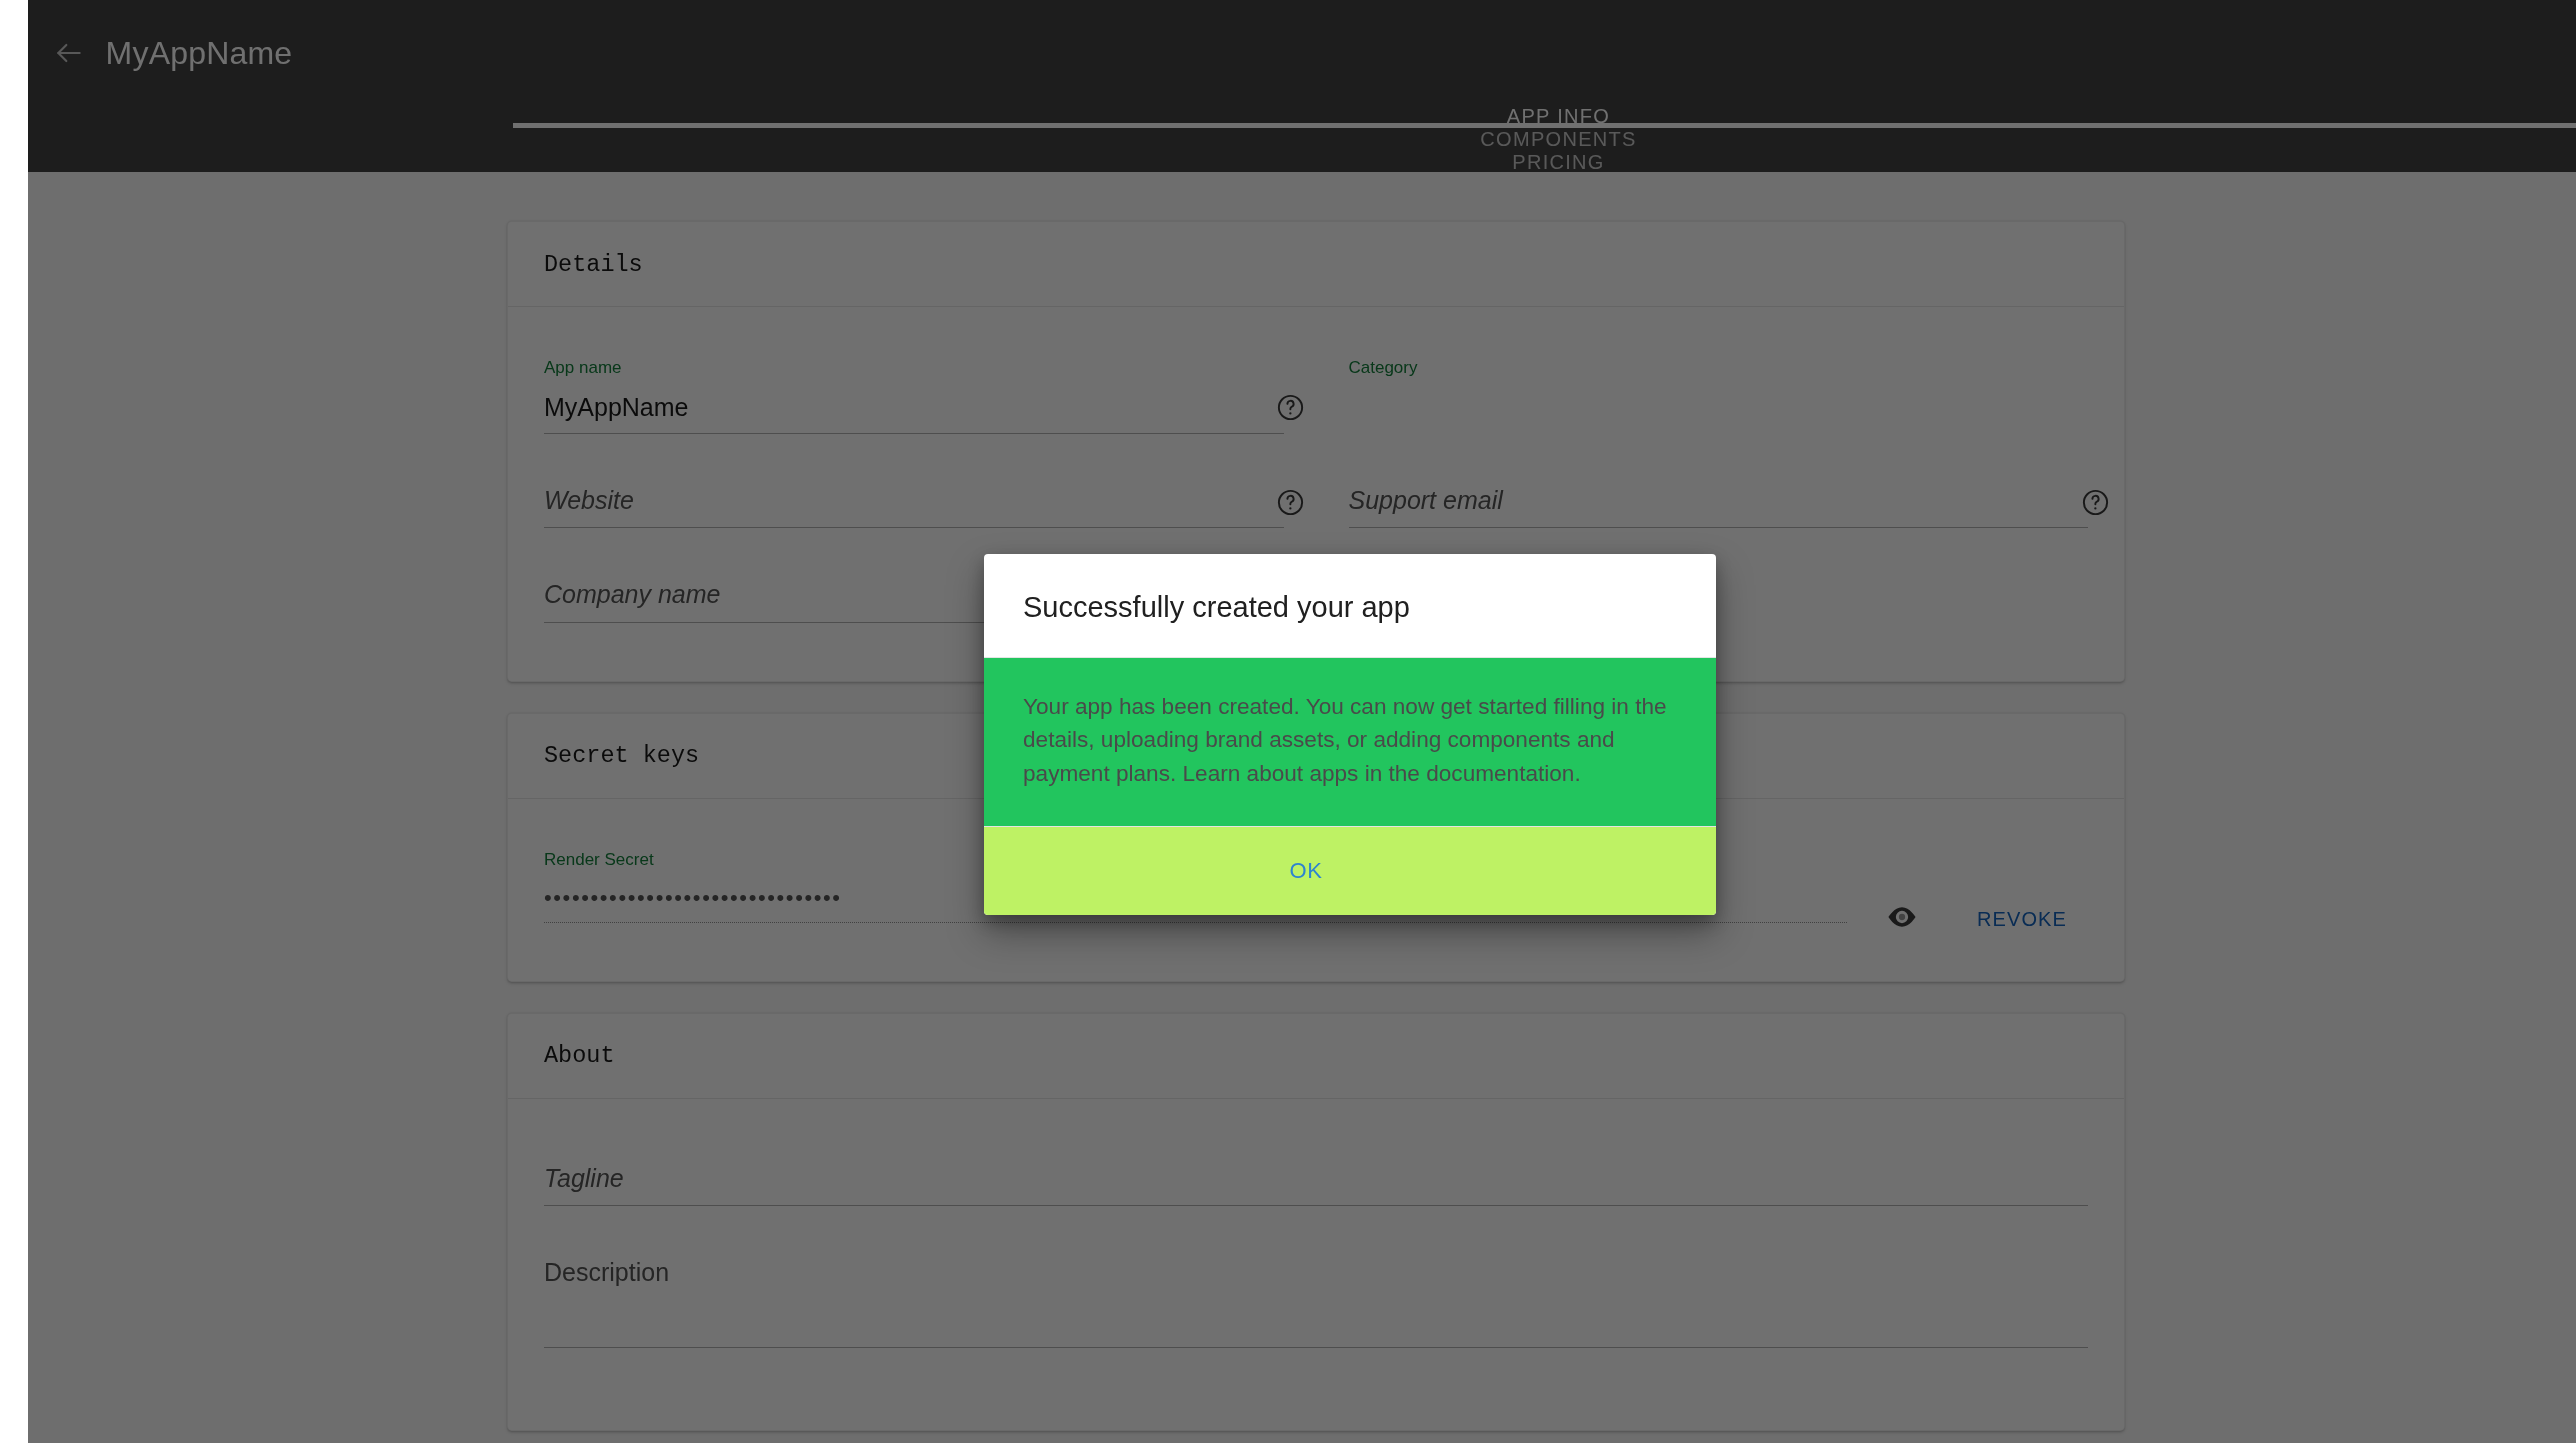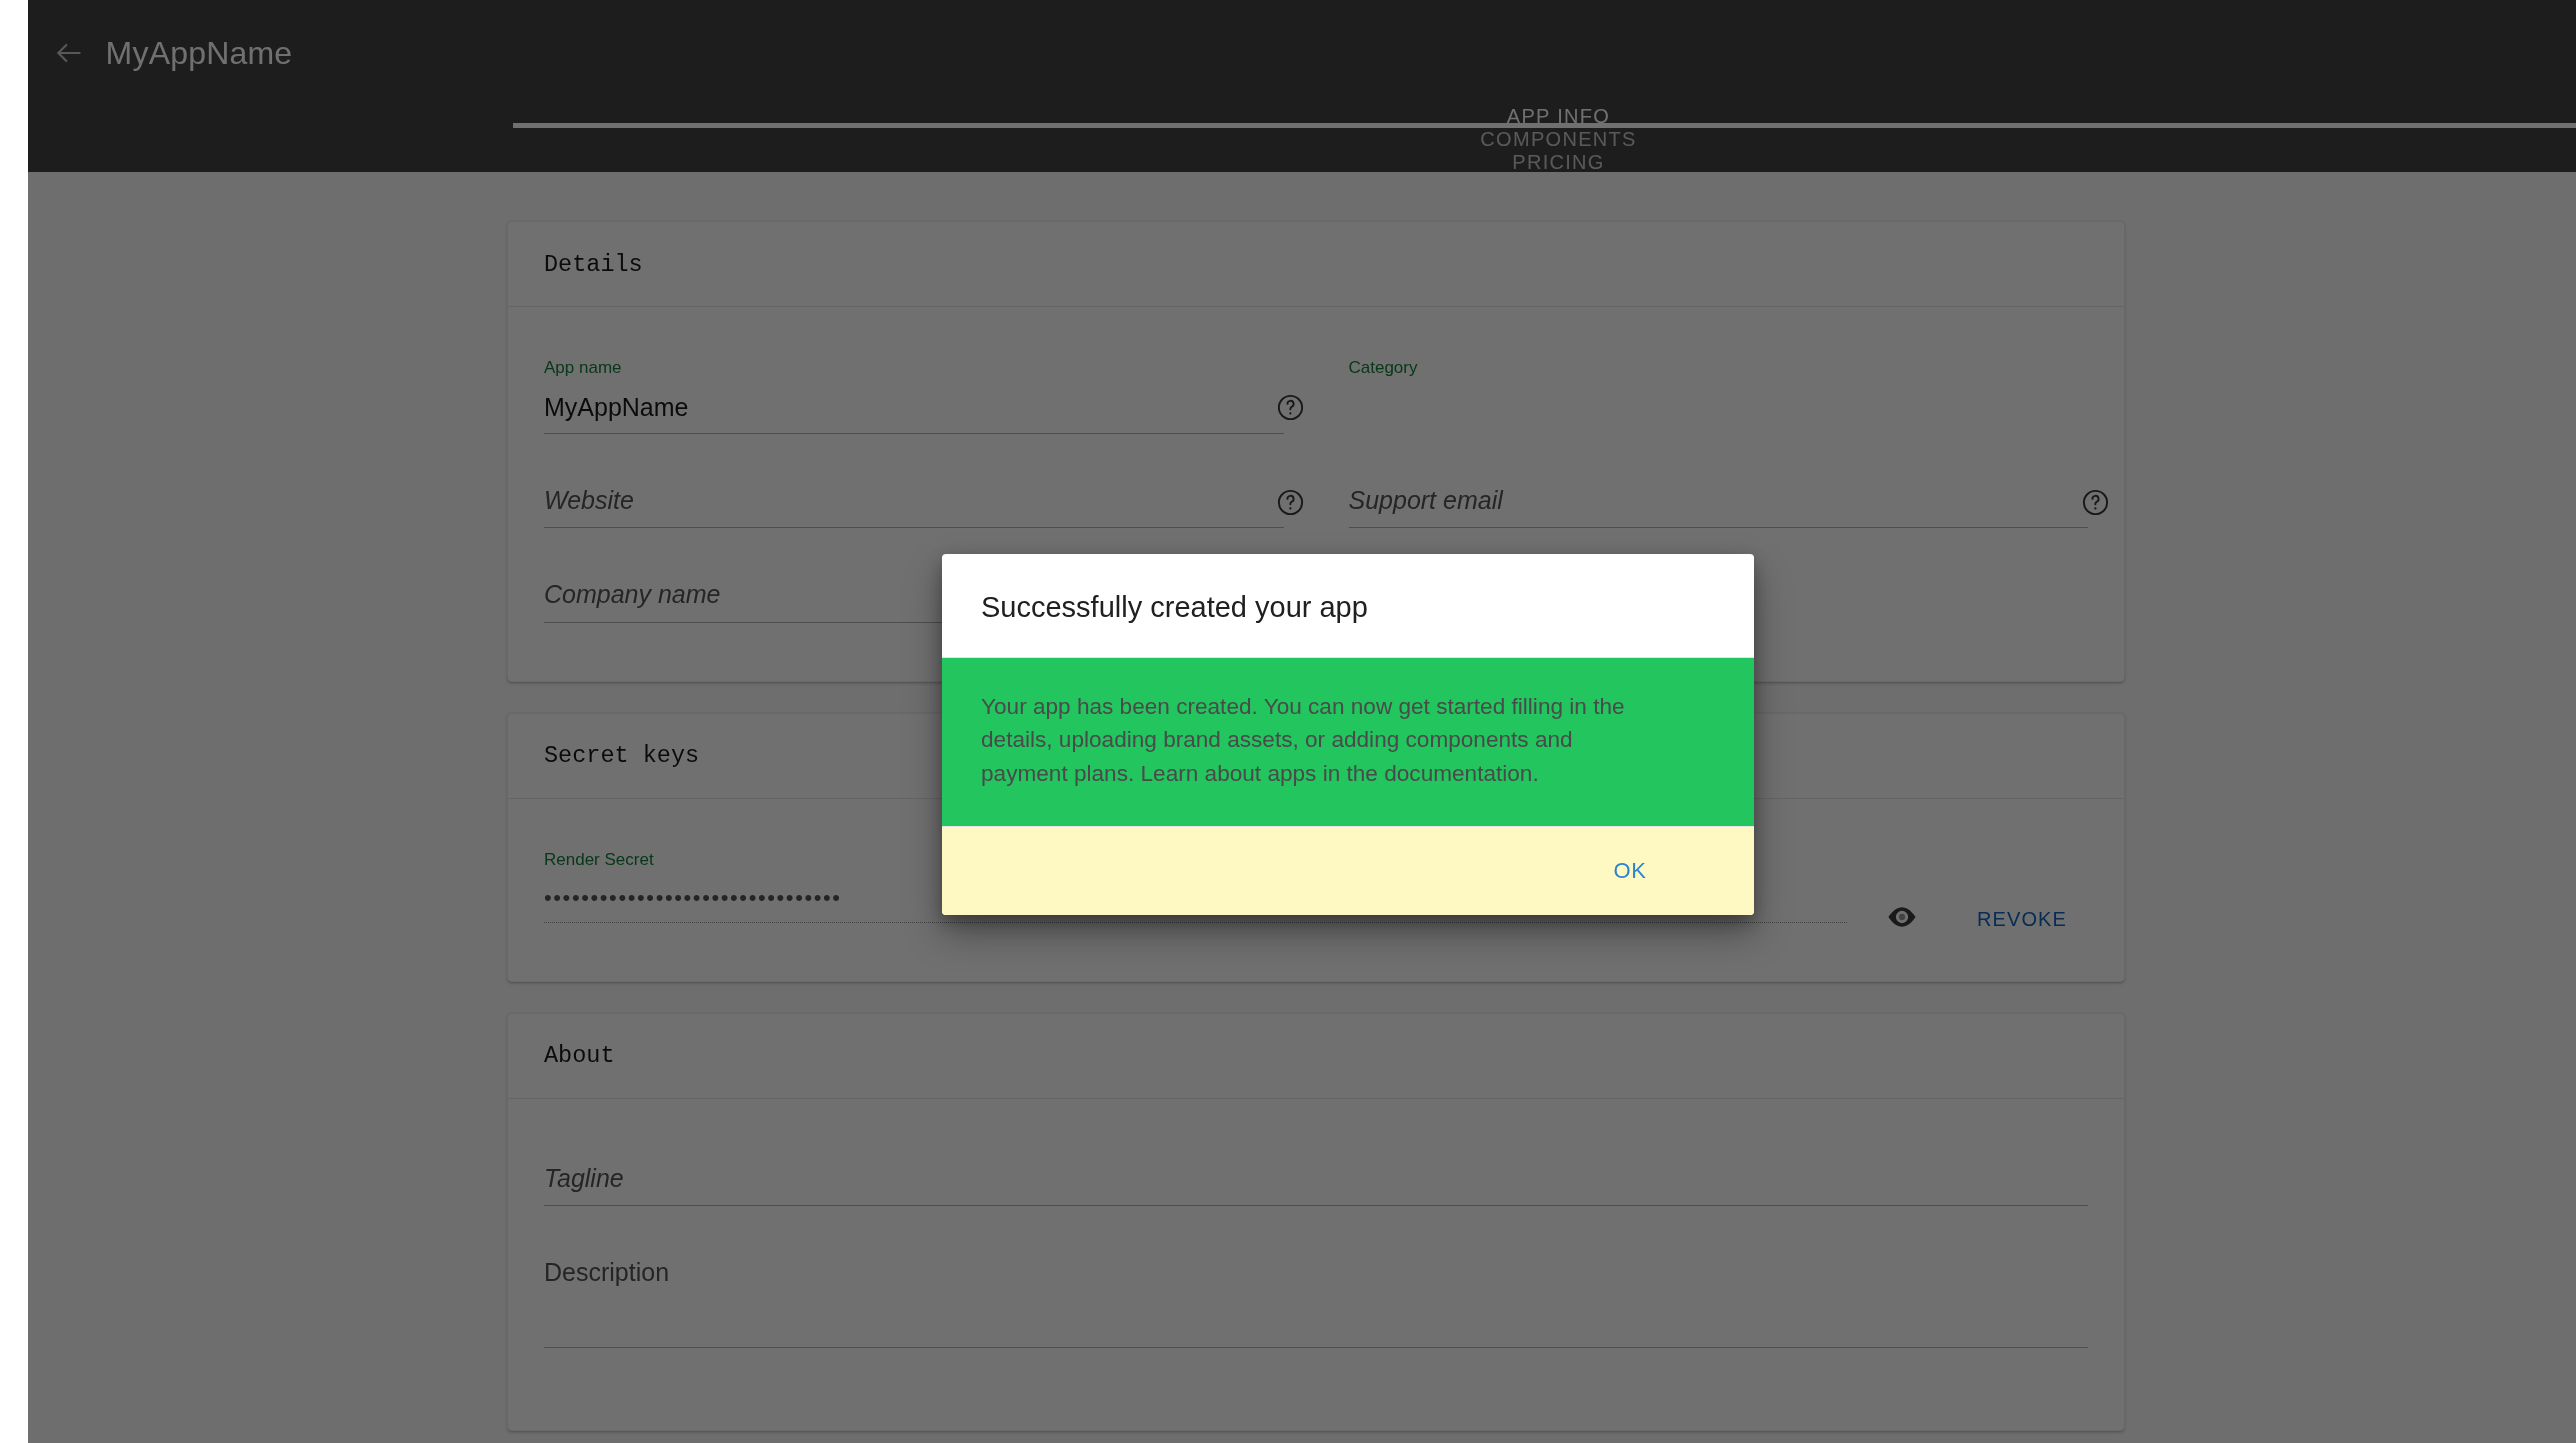--- a/index.html
+++ b/index.html
@@ -242,23 +242,23 @@
 
   
   .scrim {
     position: absolute;
     inset: 0;
     background: rgba(0,0,0,0.56);
   }
 
   .dialog {
     position: absolute;
-    left: 914px;
+    left: 956px;
     top: 554px;
-    width: 812px;
+    width: 732px;
     background: #ffffff;
     border-radius: 4px;
     box-shadow: 0 18px 36px rgba(0,0,0,0.34), 0 6.5px 14.6px rgba(0,0,0,0.26);
     overflow: hidden;
   }
   .dialog-header {
     padding: 36px 39px 32px 39px;
     border-bottom: 0.8px solid #e4e4e4;
   }
   .dialog-title {
@@ -271,26 +271,26 @@
     padding: 32px 39px 36px 39px;
     background: #22c55e;
   }
   .dialog-text {
     font-size: 22.6px;
     line-height: 1.48;
     color: #4a4a4a;
     max-width: 655px;
   }
   .dialog-footer {
-    background: #fef9c3;
+    background: #bef264;
     border-top: 0.8px solid #e4e4e4;
     height: 89px;
     display: flex;
     align-items: center;
-    justify-content: flex-end;
+    justify-content: center;
     padding-right: 88px;
   }
   .ok-btn {
     font-size: 22px;
     font-weight: 500;
     letter-spacing: 0.6px;
     color: #2e84d0;
     padding: 13px 19.4px;
     cursor: pointer;
     text-transform: uppercase;

